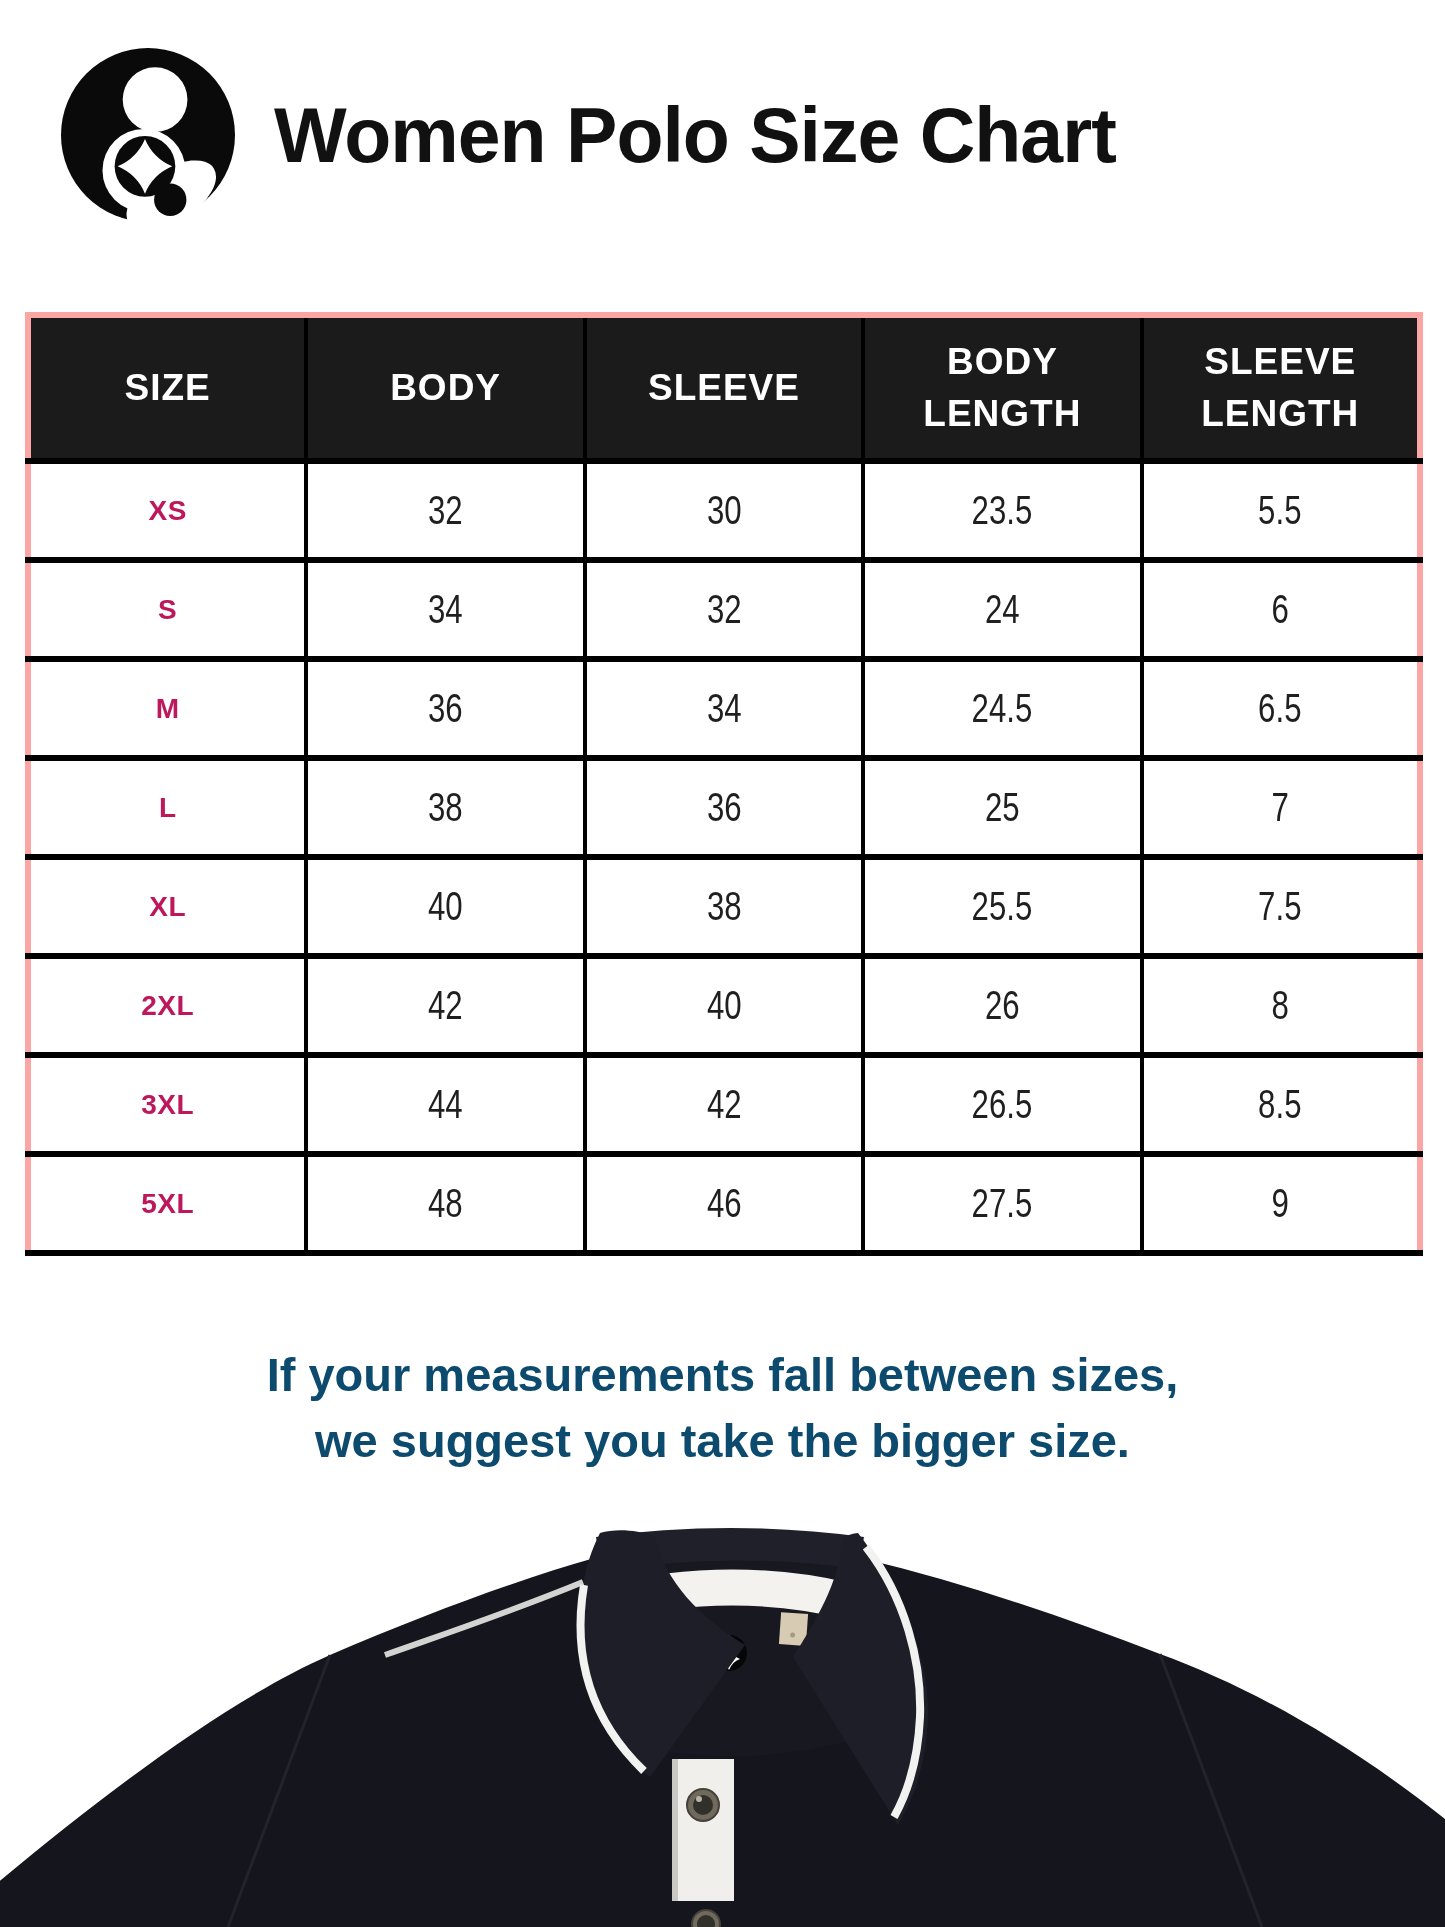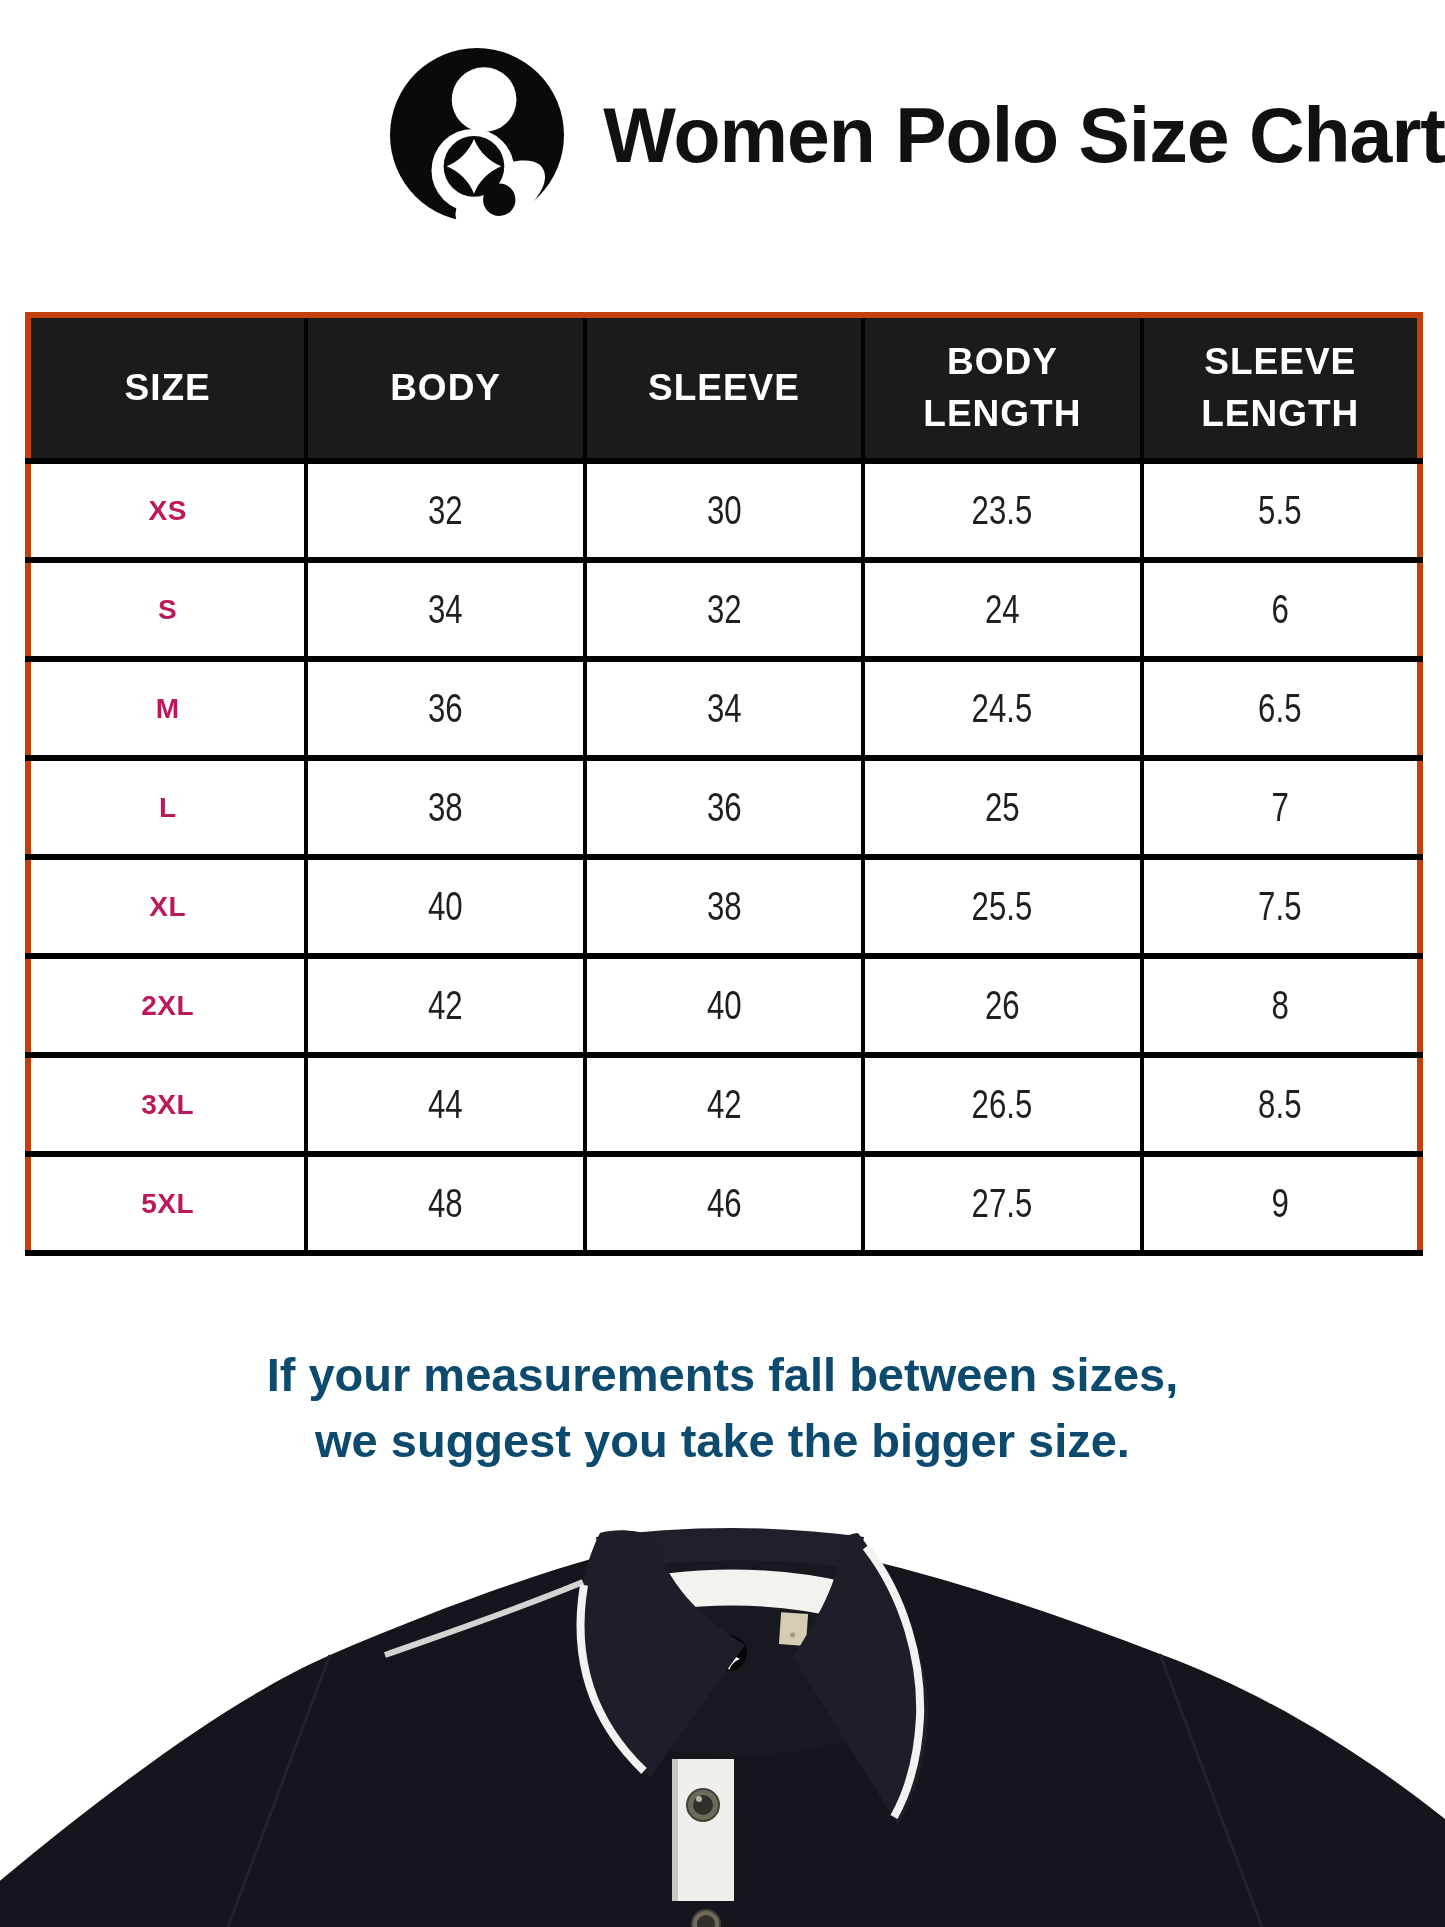--- a/index.html
+++ b/index.html
@@ -3,33 +3,33 @@
 <meta charset="utf-8">
 <style>
   html,body{margin:0;padding:0;background:#fff;}
   .page{
     position:relative;width:1445px;height:1927px;background:#ffffff;overflow:hidden;
     font-family:"Liberation Sans","DejaVu Sans",sans-serif;
   }
   
   .brand-header{
     position:absolute;top:44px;left:0;width:1445px;height:182px;
-    display:flex;align-items:center;justify-content:flex-end;
+    display:flex;align-items:center;justify-content:flex-start;
     padding-left:60px;box-sizing:border-box;gap:38px;
   }
   .brand-logo{width:176px;height:178px;flex:0 0 auto;}
   .page-title{
     font-size:77px;font-weight:800;color:#111111;letter-spacing:-1px;
     white-space:nowrap;
   }
   
   .chart-wrap{position:absolute;top:312px;left:25px;width:1398px;}
   table.size-chart{
     width:100%;border-collapse:collapse;table-layout:fixed;
-    border:6px solid #c2410c;
+    border:6px solid #fca5a5;
   }
   table.size-chart th{
     background:#1b1b1b;color:#ffffff;border:4px solid #000000;
     height:140px;font-size:37px;font-weight:700;letter-spacing:1px;
     text-align:center;vertical-align:middle;padding:0;
   }
   table.size-chart th .th-label{display:inline-block;line-height:1.4;}
   table.size-chart th .th-narrow{max-width:195px;}
   table.size-chart td{
     background:#ffffff;border-left:4px solid #000;border-right:4px solid #000;

